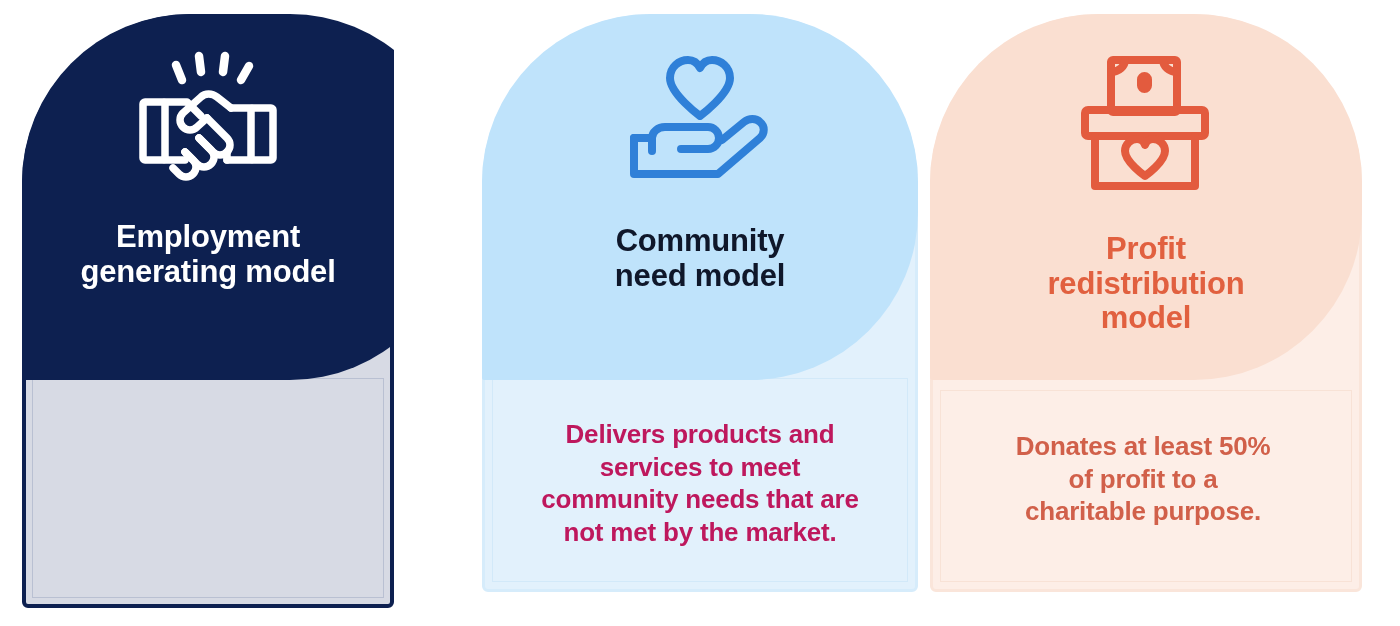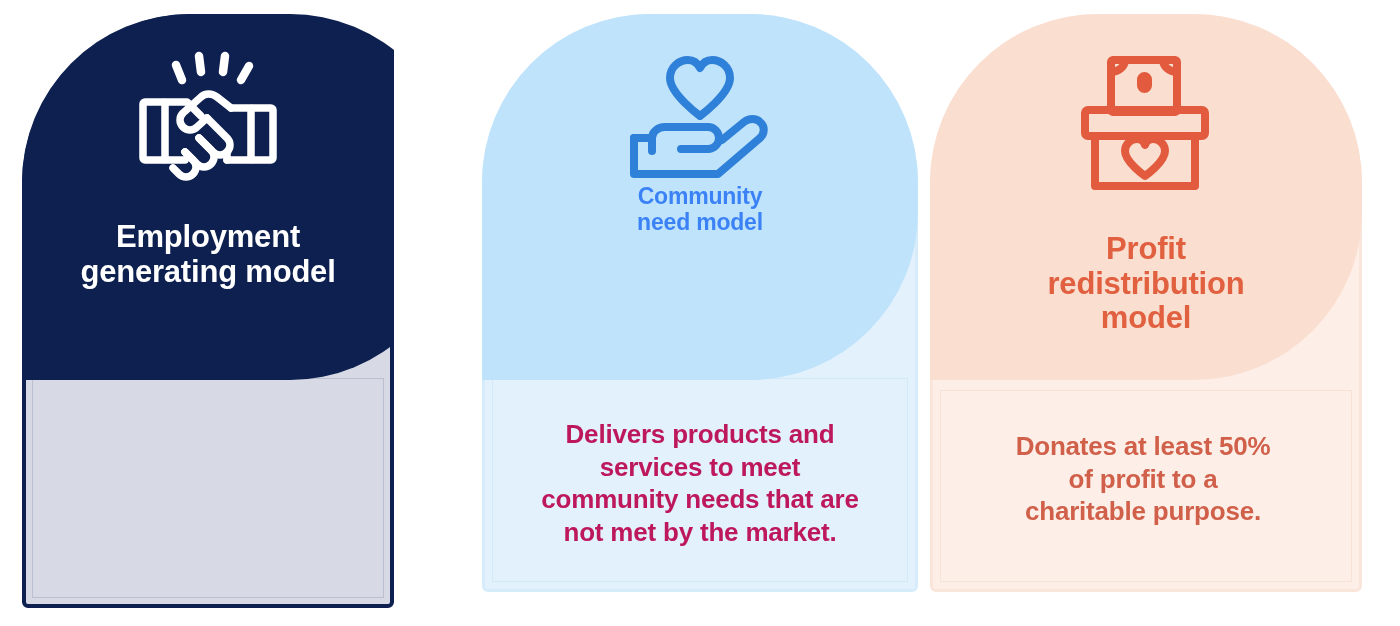--- a/index.html
+++ b/index.html
@@ -163,22 +163,23 @@
     left: 10px;
     right: 10px;
     top: 364px;
     bottom: 10px;
     background: #d7dae4;
     border: 1px solid #b9c0d2;
   }
 
   #card-community .icon-wrap { margin-top: 42px; }
   #card-community .card-title {
-    font-size: 23px;
-    color: #3b82f6;
+    margin-top: 40px;
+    font-size: 31px;
+    color: #0f172a;
   }
   #card-community .card-desc {
     top: 404px;
     font-size: 26px;
     color: #be185d;
   }
   #card-community .card-body {
     left: 10px;
     right: 10px;
     top: 364px;

